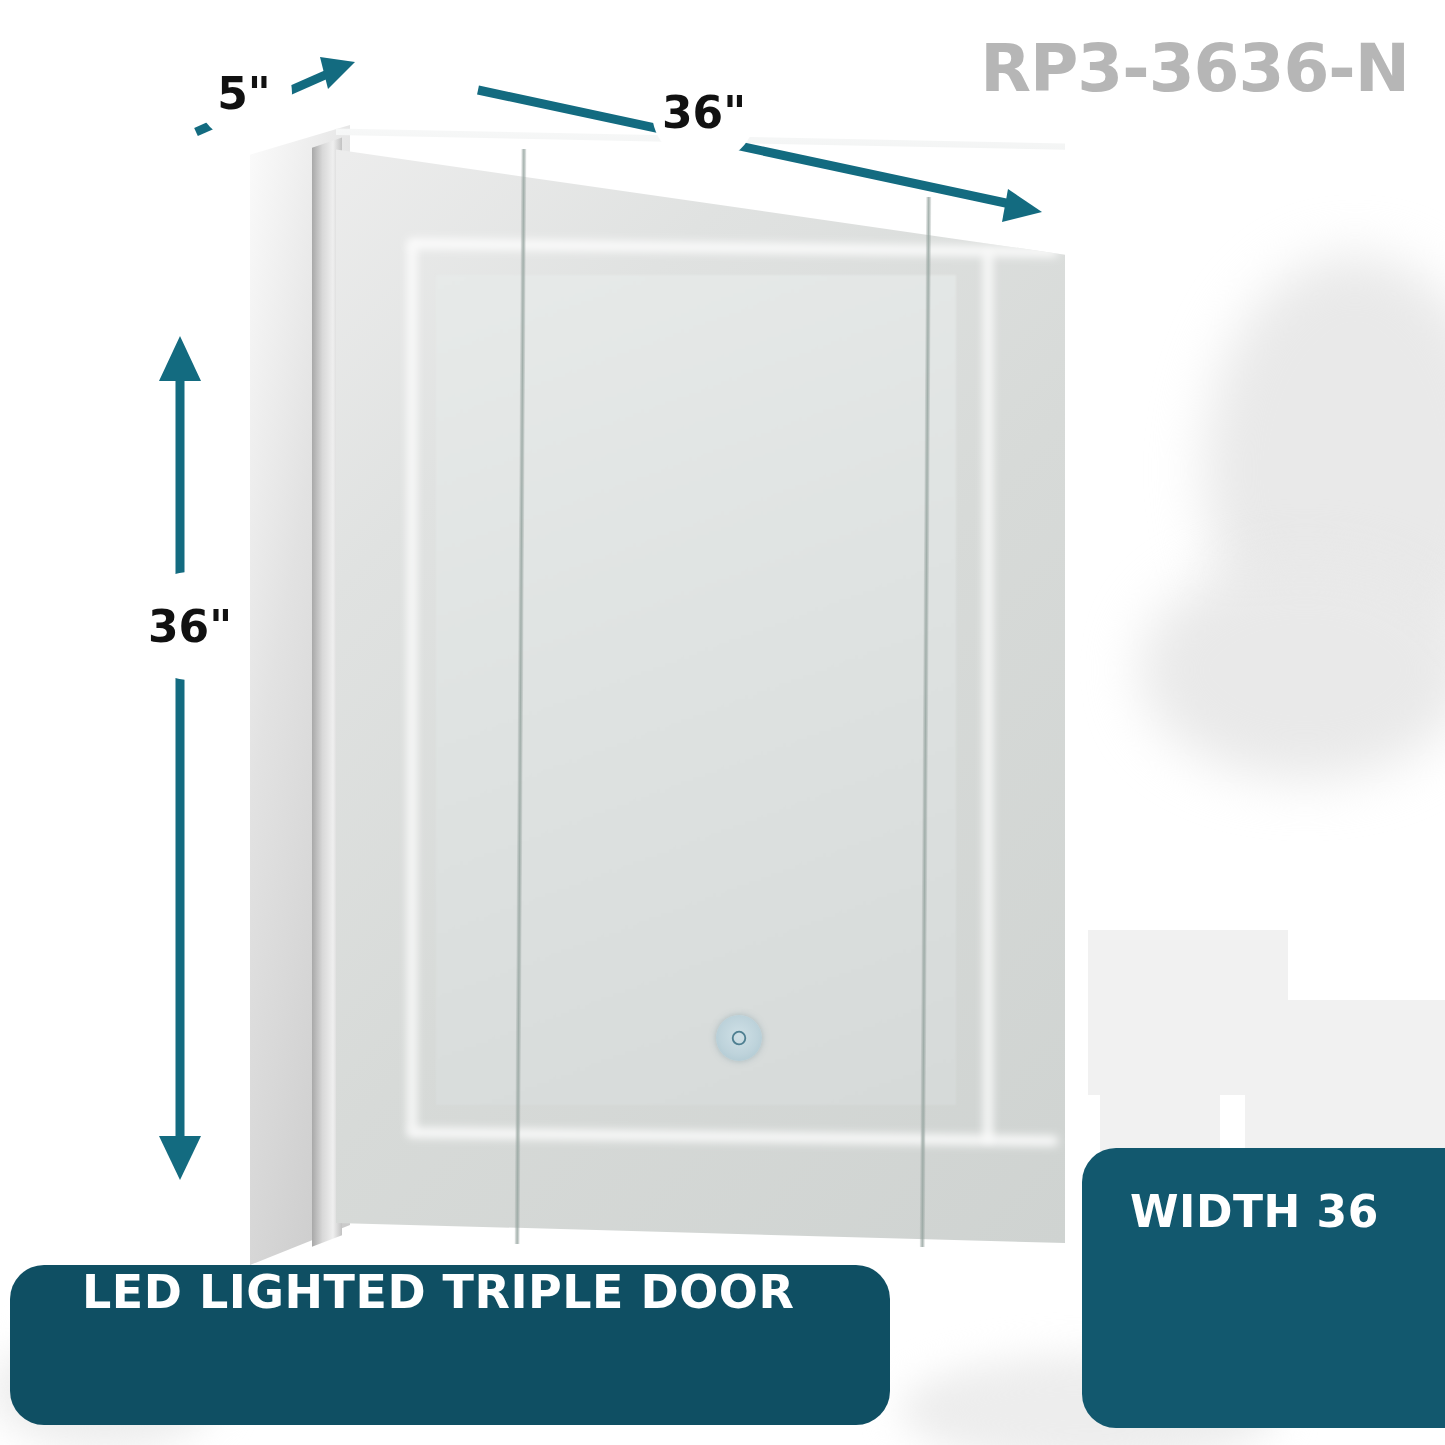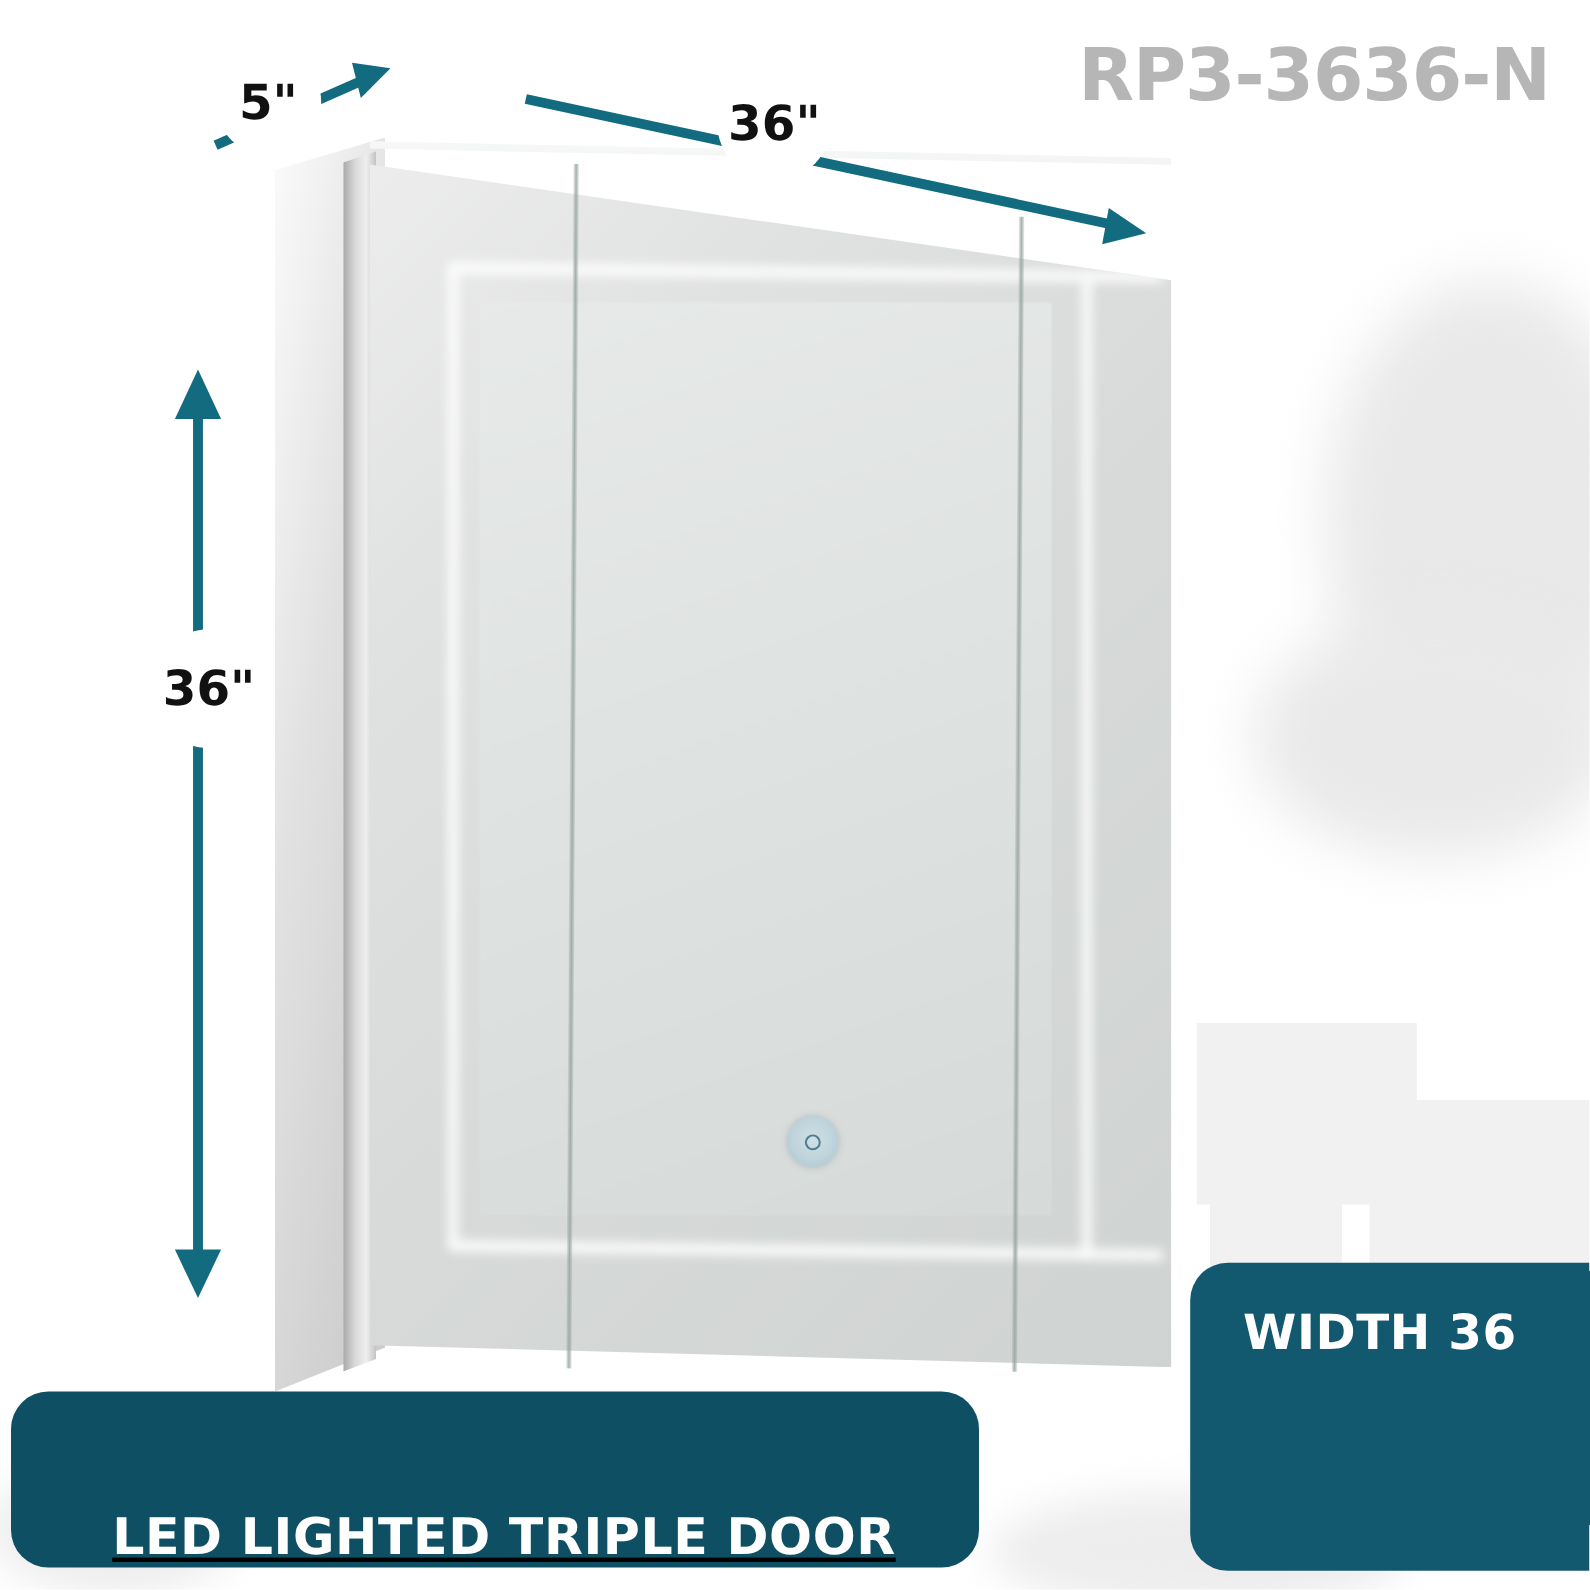--- a/index.html
+++ b/index.html
@@ -171,24 +171,23 @@
   
   #title-pill {
     position: absolute;
     left: 10px;
     top: 1265px;
     width: 880px;
     height: 160px;
     background: #0f4f63;
     border-radius: 34px;
     display: flex;
-    align-items: flex-end;
-    padding-left: 92px;
+    align-items: flex-start;
+    padding-left: 72px;
     box-sizing: border-box;
-    text-decoration: underline;
   }
   #title-pill .title-text {
     color: #ffffff;
     font-size: 46px;
     font-weight: bold;
     line-height: 1.20;
     letter-spacing: 0.5px;
   }
 
   

